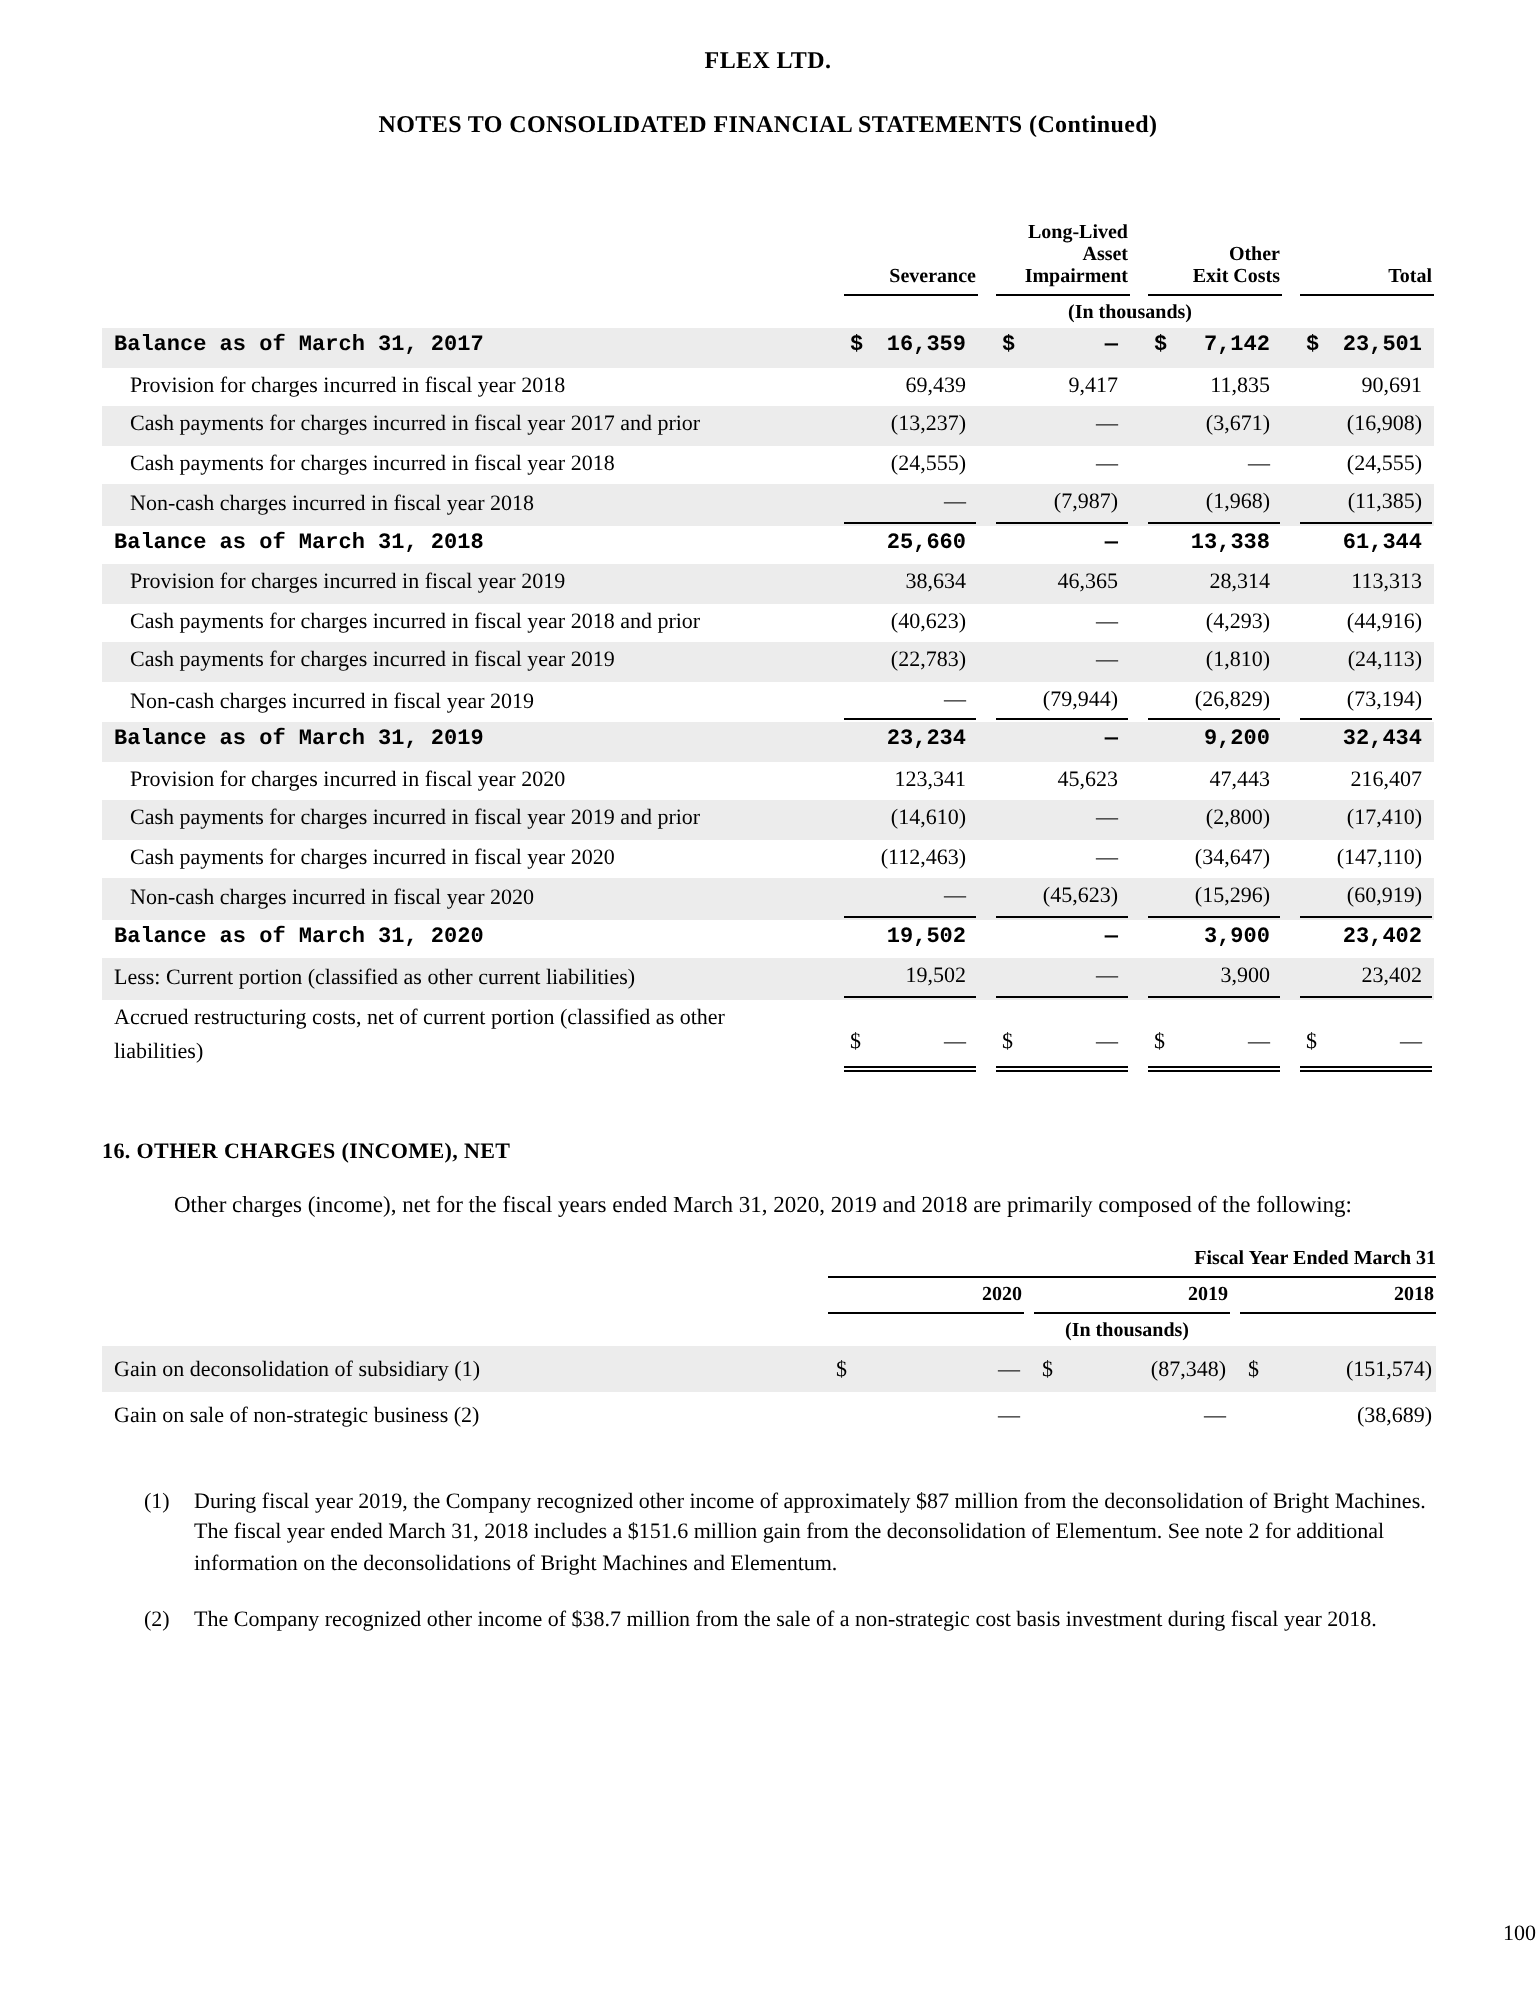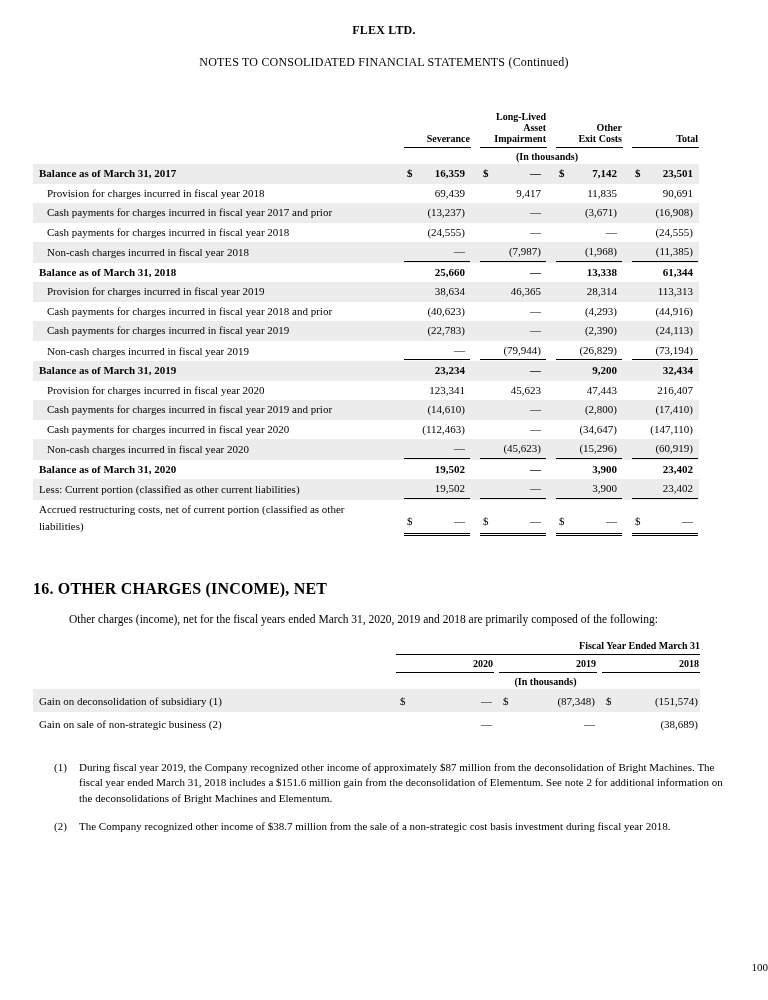--- a/index.html
+++ b/index.html
@@ -1,23 +1,23 @@
 <!DOCTYPE html>
 <html style="--shade: #ececec;"><head>
 <meta charset="utf-8">
 <style>
   html,body { margin:0; padding:0; background:#fff; }
   .page {
     position:relative; width:768px; height:1000px; background:#fff;
     font-family:"Liberation Serif","DejaVu Serif",serif; color:#000; overflow:hidden;
   }
-  .inner { padding:0 33px; }
+  .inner { padding:0 51px; }
 
   .doc-title { padding-top:23px; text-align:center; font-weight:bold; font-size:12px; letter-spacing:.2px; }
-  .doc-subtitle { margin-top:17px; text-align:center; font-weight:normal; font-size:12px; letter-spacing:.2px; }
+  .doc-subtitle { margin-top:17px; text-align:center; font-weight:bold; font-size:12px; letter-spacing:.2px; }
 
   table.fin-table { border-collapse:collapse; table-layout:fixed; width:666px; font-size:11px; }
   .t1 { margin-top:41px; }
   col.c-lbl { width:362px; }  col.c-num { width:76px; }
   col.c-lbl2 { width:358px; } col.c-num2 { width:103px; }
 
   th { font-weight:bold; padding:0; }
   th.num { vertical-align:bottom; padding:0 0 0 9px; font-size:10px; }
   .hdr { border-bottom:1.4px solid #000; text-align:right; white-space:pre-line;
          line-height:11px; padding:0 1px 3px; font-weight:bold; }
@@ -30,28 +30,28 @@
   .t2 th.num { padding-left:5px; }
   .t2 .hdr { padding-top:3px; }
 
   tbody td { padding-top:1px; padding-bottom:1px; line-height:17.5px; vertical-align:bottom; }
   td.lbl { padding-left:6px; padding-right:4px; }
   tr.indent td.lbl { padding-left:14px; }
   td.num { padding-left:9px; }
   .t2 td.num { padding-left:5px; }
   .grp { display:flex; justify-content:space-between; align-items:baseline; padding:0 5px 0 3px; }
   .t2 .grp { padding:0 1px 0 4px; }
-  tr.bold { font-weight:bold; }
+  tr.bold { font-weight:bold;font-family:Liberation Mono, monospace; }
   tr.lineb .grp { border-bottom:1px solid #000; }
   tr.dblb .grp { border-bottom:3px double #000; padding-bottom:2px; }
   tbody tr:nth-child(odd) { background:var(--shade, #ececec); }
   .t1 tbody td { height:17.5px; }
   .t2 tbody td { height:21px; }
 
-  .section-heading { margin-top:43px; font-size:16px; font-weight:bold; letter-spacing:.2px; }
+  .section-heading { margin-top:33px; font-size:11px; font-weight:bold; letter-spacing:.2px; }
   .intro { margin:13px 0 0; font-size:11.5px; line-height:16px; text-indent:36px; }
 
   .footnotes { margin-top:25px; padding-left:21px; }
   .fn { display:flex; margin-bottom:13px; font-size:11px; line-height:15.5px; }
   .fn-num { width:17px; flex:none; margin-right:8px; }
   .fn-text { flex:1; }
 
   .page-number { position:absolute; left:0; right:0; bottom:27px; text-align:right; font-size:11px; }
 </style>
 </head>
@@ -322,21 +322,21 @@
             </td>
             <td class="num">
               <div class="grp">
                 <span class="cur"></span>
                 <span class="val">—</span>
               </div>
             </td>
             <td class="num">
               <div class="grp">
                 <span class="cur"></span>
-                <span class="val">(2,390)</span>
+                <span class="val">(1,810)</span>
               </div>
             </td>
             <td class="num">
               <div class="grp">
                 <span class="cur"></span>
                 <span class="val">(24,113)</span>
               </div>
             </td>
           </tr>
           <tr class="indent lineb">

